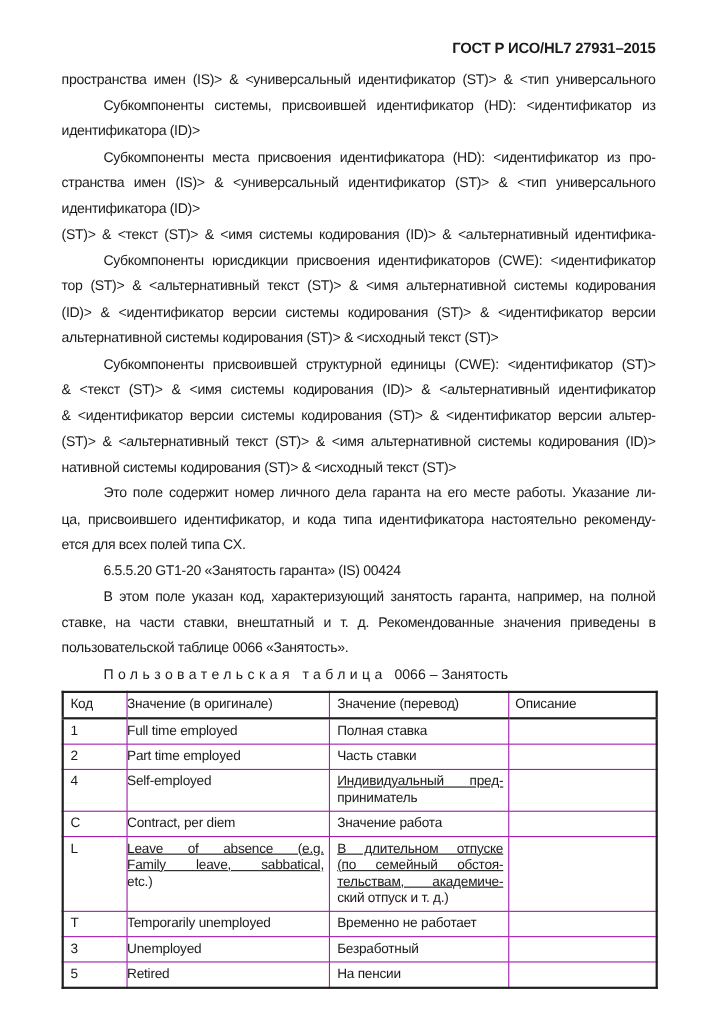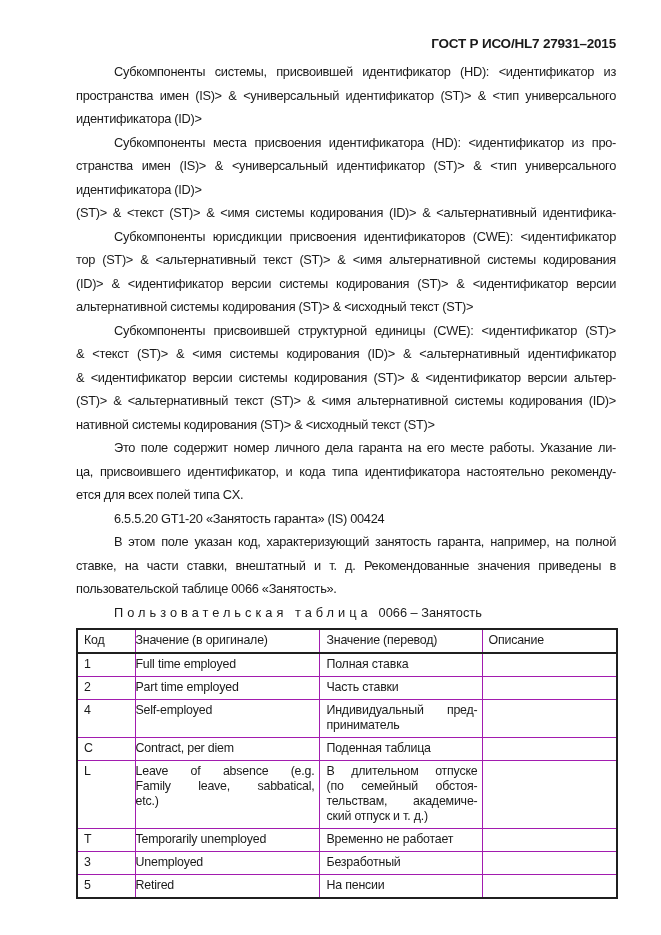--- a/index.html
+++ b/index.html
@@ -7,21 +7,21 @@
     position: relative;
     width: 661px;
     height: 935px;
     background: #ffffff;
     color: #1a1a1a;
     font-family: "Liberation Sans", sans-serif;
     overflow: hidden;
   }
   .content {
     position: absolute;
-    left: 76px;
+    left: 56px;
     top: 36px;
     width: 540px;
   }
   .doc-header {
     font-size: 13.5px;
     font-weight: bold;
     text-align: right;
     letter-spacing: -0.2px;
     line-height: 16px;
     margin-bottom: 8px;
@@ -67,40 +67,40 @@
     font-size: 12.4px;
     line-height: 15px;
     letter-spacing: -0.2px;
     padding: 3px 4px 4px 6px;
     overflow: hidden;
   }
   table.tbl thead th { border-bottom: 2px solid #1f1f1f; }
   table.tbl .c2 { padding-left: 0; }
   table.tbl .c3 { padding-left: 7px; }
   .cl { line-height: 15px; }
-  .cl.j { text-align: justify; text-align-last: justify; white-space: nowrap; }
+  .cl.j { text-align: justify; text-align-last: justify; white-space: nowrap; text-decoration: underline; }
   .page-num {
     font-size: 13.5px;
     font-weight: bold;
     text-align: right;
     letter-spacing: -0.2px;
     margin-top: 11px;
   }
 </style>
 </head>
 <body>
 
 <div class="page">
   <div class="content">
 
     <div class="doc-header">ГОСТ Р ИСО/HL7 27931–2015</div>
 
     <div class="para">
+      <div class="ln j">пространства имен (IS)&gt; &amp; &lt;универсальный идентификатор (ST)&gt; &amp; &lt;тип универсального</div>
       <div class="ln j ind">Субкомпоненты системы, присвоившей идентификатор (HD): &lt;идентификатор из</div>
-      <div class="ln j">пространства имен (IS)&gt; &amp; &lt;универсальный идентификатор (ST)&gt; &amp; &lt;тип универсального</div>
       <div class="ln">идентификатора (ID)&gt;</div>
     </div>
 
     <div class="para">
       <div class="ln j ind">Субкомпоненты места присвоения идентификатора (HD): &lt;идентификатор из про-</div>
       <div class="ln j">странства имен (IS)&gt; &amp; &lt;универсальный идентификатор (ST)&gt; &amp; &lt;тип универсального</div>
       <div class="ln">идентификатора (ID)&gt;</div>
     </div>
 
     <div class="para">
@@ -170,21 +170,21 @@
           <td class="c2">Self-employed</td>
           <td class="c3">
             <div class="cl j">Индивидуальный пред-</div>
             <div class="cl">приниматель</div>
           </td>
           <td></td>
         </tr>
         <tr>
           <td>C</td>
           <td class="c2">Contract, per diem</td>
-          <td class="c3">Поденная таблица</td>
+          <td class="c3">Значение работа</td>
           <td></td>
         </tr>
         <tr>
           <td>L</td>
           <td class="c2">
             <div class="cl j">Leave of absence (e.g.</div>
             <div class="cl j">Family leave, sabbatical,</div>
             <div class="cl">etc.)</div>
           </td>
           <td class="c3">

